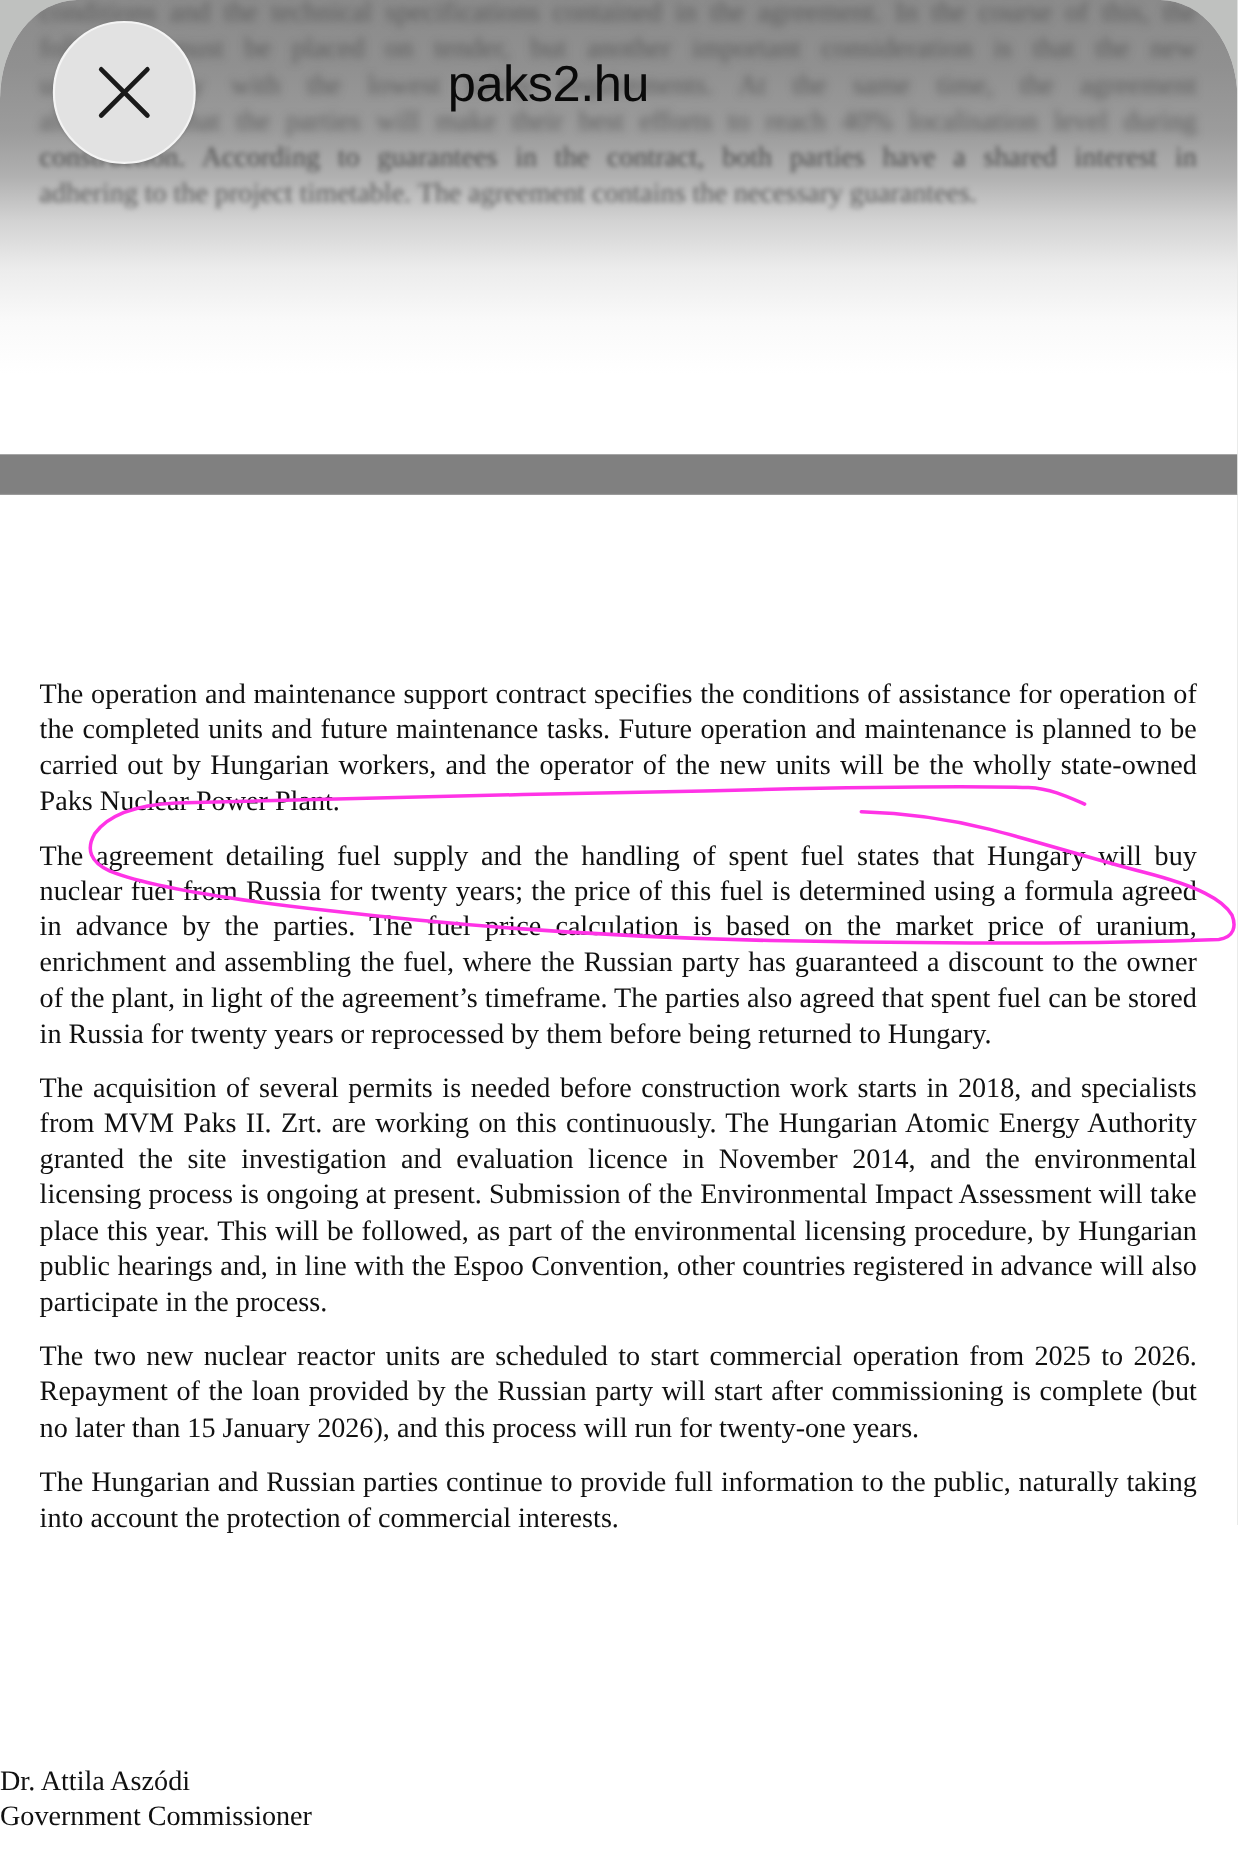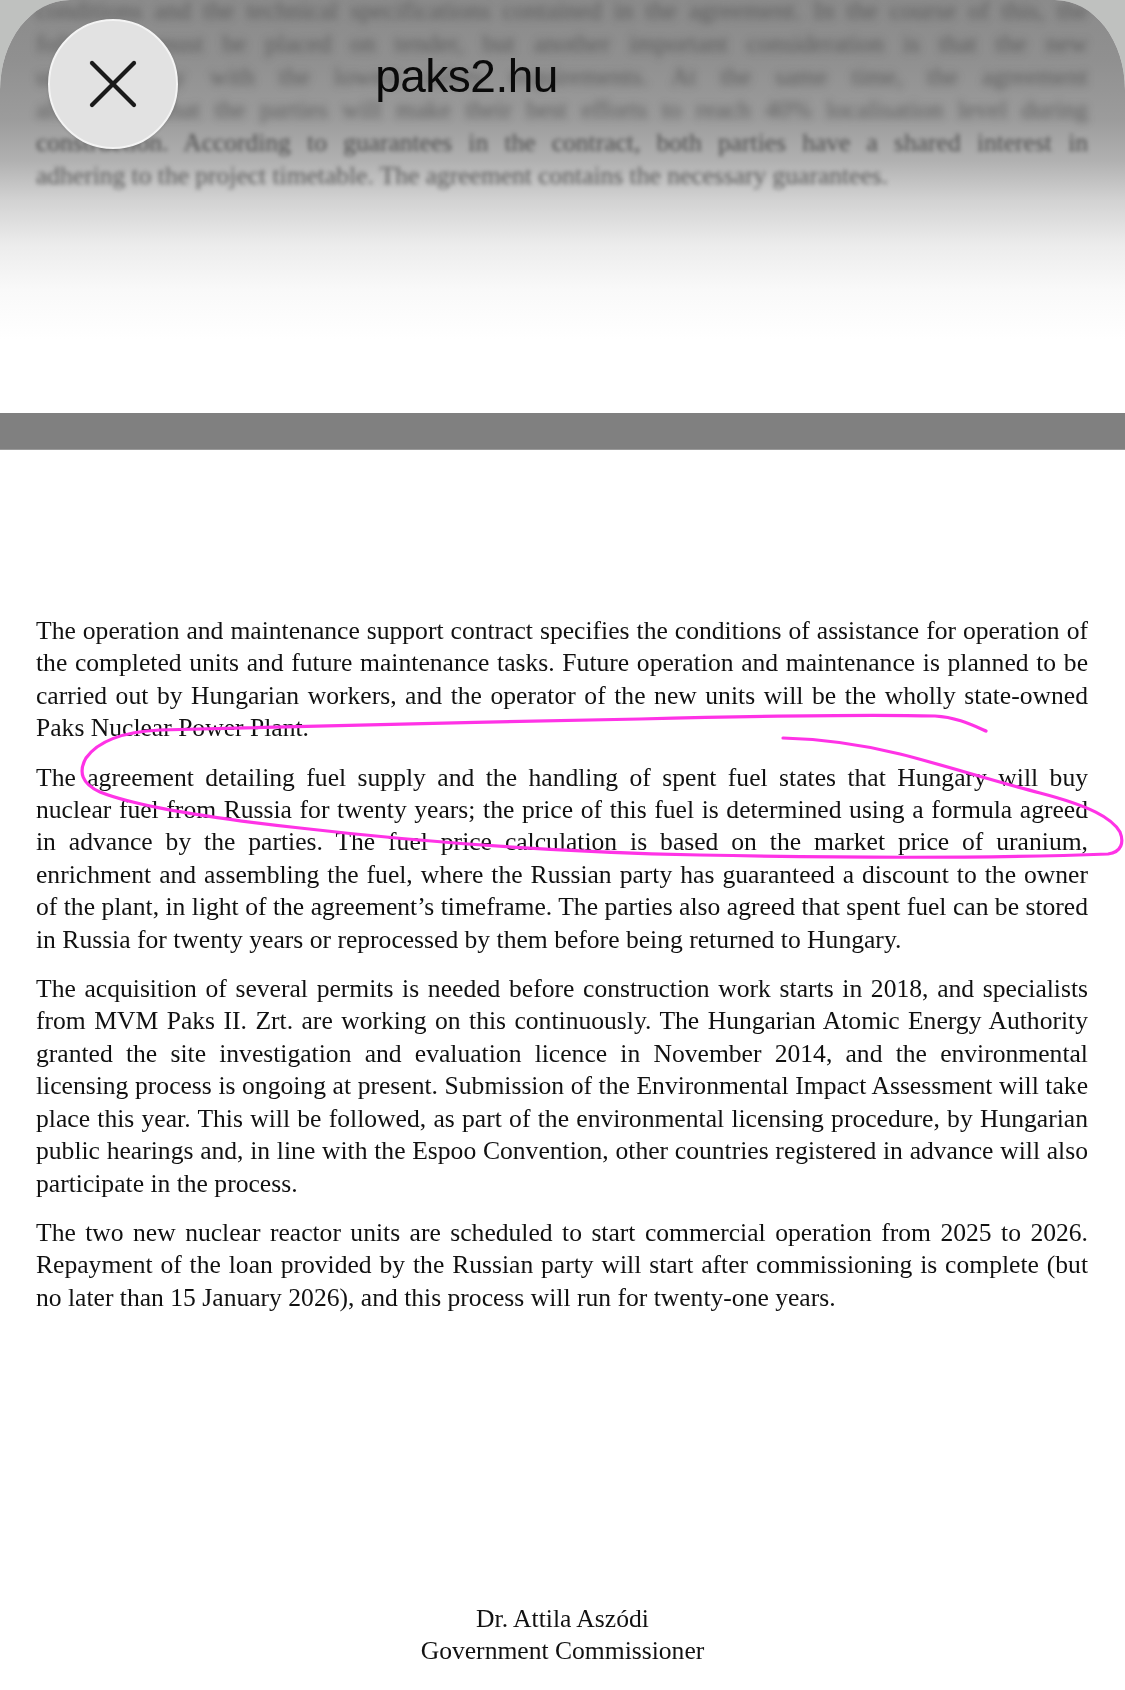--- a/index.html
+++ b/index.html
@@ -86,20 +86,21 @@
     position: absolute;
     left: 0;
     top: 50px;
     width: 933px;
     text-align: center;
     font-family: "Liberation Sans", sans-serif;
     font-size: 46px;
     line-height: 52px;
     color: #0a0a0a;
     letter-spacing: -0.5px;
+    padding-left: 32px;
   }
 
   .page-gap {
     position: absolute;
     left: 0;
     top: 413px;
     width: 1125px;
     height: 36px;
     background: #808080;
     border-bottom: 1px solid #9a9a9a;
@@ -127,21 +128,21 @@
     text-align: justify;
   }
   .doc-body p.date {
     margin-top: 0;
   }
   .signature {
     position: absolute;
     left: 0;
     top: 1153px;
     width: 1125px;
-    text-align: center;
+    text-align: left;
     font-size: 25.6px;
     line-height: 32.4px;
     color: #111111;
   }
 
   .annotation {
     position: absolute;
     left: 0;
     top: 0;
     width: 1125px;
@@ -175,20 +176,21 @@
   <div class="site-title">paks2.hu</div>
 
   <div class="page-gap"></div>
 
   <div class="page">
     <div class="doc-body">
       <p>The operation and maintenance support contract specifies the conditions of assistance for operation of the completed units and future maintenance tasks. Future operation and maintenance is planned to be carried out by Hungarian workers, and the operator of the new units will be the wholly state-owned Paks Nuclear Power Plant.</p>
       <p>The agreement detailing fuel supply and the handling of spent fuel states that Hungary will buy nuclear fuel from Russia for twenty years; the price of this fuel is determined using a formula agreed in advance by the parties. The fuel price calculation is based on the market price of uranium, enrichment and assembling the fuel, where the Russian party has guaranteed a discount to the owner of the plant, in light of the agreement’s timeframe. The parties also agreed that spent fuel can be stored in Russia for twenty years or reprocessed by them before being returned to Hungary.</p>
       <p>The acquisition of several permits is needed before construction work starts in 2018, and specialists from MVM Paks II. Zrt. are working on this continuously. The Hungarian Atomic Energy Authority granted the site investigation and evaluation licence in November 2014, and the environmental licensing process is ongoing at present. Submission of the Environmental Impact Assessment will take place this year. This will be followed, as part of the environmental licensing procedure, by Hungarian public hearings and, in line with the Espoo Convention, other countries registered in advance will also participate in the process.</p>
       <p>The two new nuclear reactor units are scheduled to start commercial operation from 2025 to 2026. Repayment of the loan provided by the Russian party will start after commissioning is complete (but no later than 15 January 2026), and this process will run for twenty-one years.</p>
+      <p>The Hungarian and Russian parties continue to provide full information to the public, naturally taking into account the protection of commercial interests.</p>
     </div>
     <div class="signature">
       <div>Dr. Attila Aszódi</div>
       <div>Government Commissioner</div>
     </div>
   </div>
 
   <svg class="annotation" viewBox="0 0 1125 1690">
     <path d="M 986 731
          C 970 724, 955 717, 935 716

